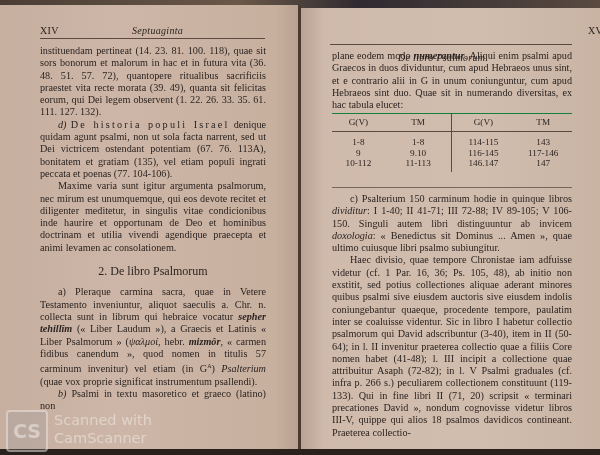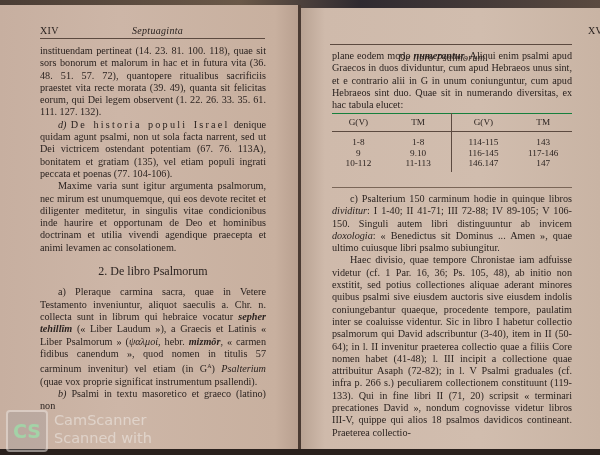--- a/index.html
+++ b/index.html
@@ -36,21 +36,21 @@
   table.ps td { padding:0; line-height:10.5px; text-align:center; }
   table.ps thead tr { border-top:1px solid #15803d; border-bottom:1px solid #5c4a40; }
   table.ps .sep { border-left:1px solid #5c4a40; }
   table.ps tbody tr:first-child td { padding-top:5px; }
   table.ps tbody tr:last-child td { padding-bottom:3px; }
   .tblwrap { position:absolute; left:332px; top:113px; width:240px; }
   .tblbottom { position:absolute; left:332px; top:187px; width:240px; height:1px; background:#7a6658; }
 
   .watermark { position:absolute; left:6px; top:410px; width:160px; height:40px; opacity:0.55; }
   .wm-logo { position:absolute; left:0; top:0; width:38px; height:38px; border:2px solid #e8e2de; border-radius:4px;
-    color:#86efac; font-family:"DejaVu Sans",sans-serif; font-weight:bold; font-size:19px; text-align:center; line-height:38px;
+    color:#e5e5e5; font-family:"DejaVu Sans",sans-serif; font-weight:bold; font-size:19px; text-align:center; line-height:38px;
     background:rgba(150,150,155,0.5); }
   .wm-text { position:absolute; left:48px; top:1px; color:#f0ece8; font-family:"DejaVu Sans",sans-serif; font-size:14.5px; line-height:18px; }
 </style>
 </head>
 <body>
 
 <div class="topband"></div>
 
 <div class="page left"></div>
 <div class="runhead" style="left:40px;">XIV</div>
@@ -114,16 +114,16 @@
 <div class="text" style="left:332px; top:193px; width:240px;">
   <p class="ind"><span>c) Psalterium 150 carminum hodie in quinque libros </span><span class="it">dividitur</span><span>: I 1-40; II 41-71; III 72-88; IV 89-105; V 106-150. Singuli autem libri distinguuntur ab invicem </span><span class="it">doxologia</span><span>: « Benedictus sit Dominus ... Amen », quae ultimo cuiusque libri psalmo subiungitur.</span></p>
   <p class="ind">Haec divisio, quae tempore Chronistae iam adfuisse videtur (cf. 1 Par. 16, 36; Ps. 105, 48), ab initio non exstitit, sed potius collectiones aliquae aderant minores quibus psalmi sive eiusdem auctoris sive eiusdem indolis coniungebantur quaeque, procedente tempore, paulatim inter se coaluisse videntur. Sic in libro I habetur collectio psalmorum qui David adscribuntur (3-40), item in II (50-64); in l. II invenitur praeterea collectio quae a filiis Core nomen habet (41-48); l. III incipit a collectione quae attribuitur Asaph (72-82); in l. V Psalmi graduales (cf. infra p. 266 s.) peculiarem collectionem constituunt (119-133). Qui in fine libri II (71, 20) scripsit « terminari precationes David », nondum cognovisse videtur libros III-V, quippe qui alios 18 psalmos davidicos contineant. Praeterea collectio-</p>
 </div>
 
 <div class="bottomband"></div>
 
 <div class="watermark">
   <div class="wm-logo">CS</div>
   <div class="wm-text">
+    <div>Scanned with</div>
     <div>CamScanner</div>
-    <div>Scanned with</div>
   </div>
 </div>
 
 </body></html>

